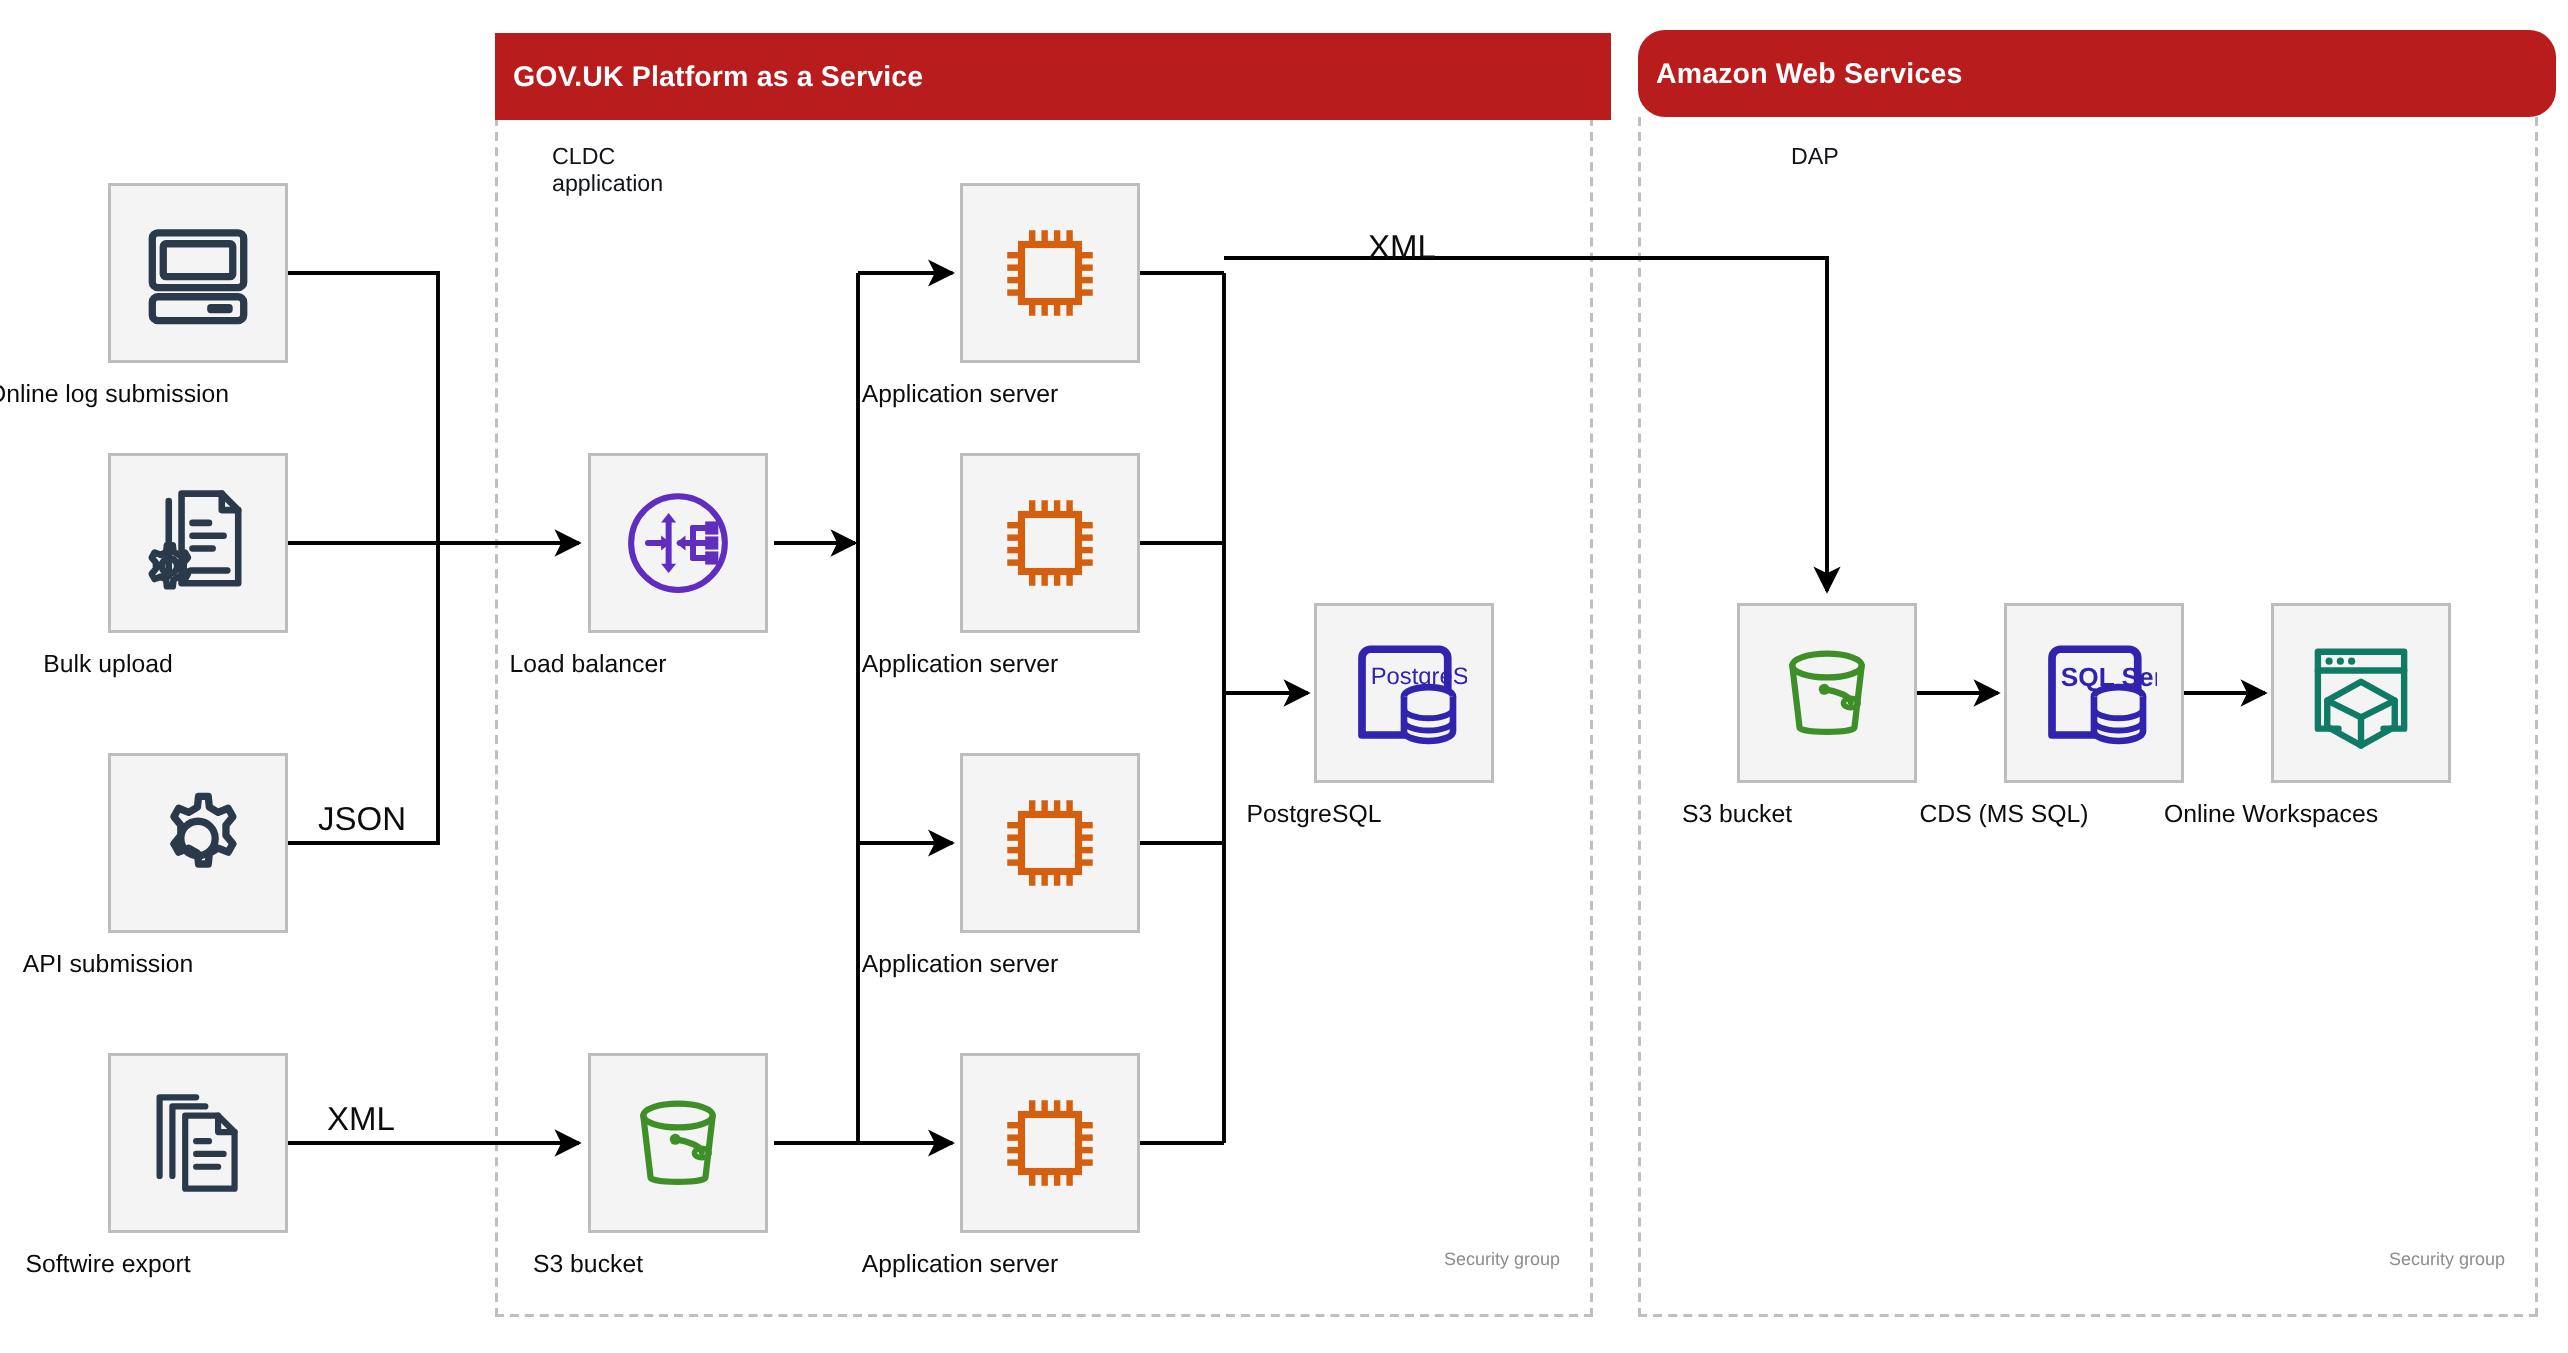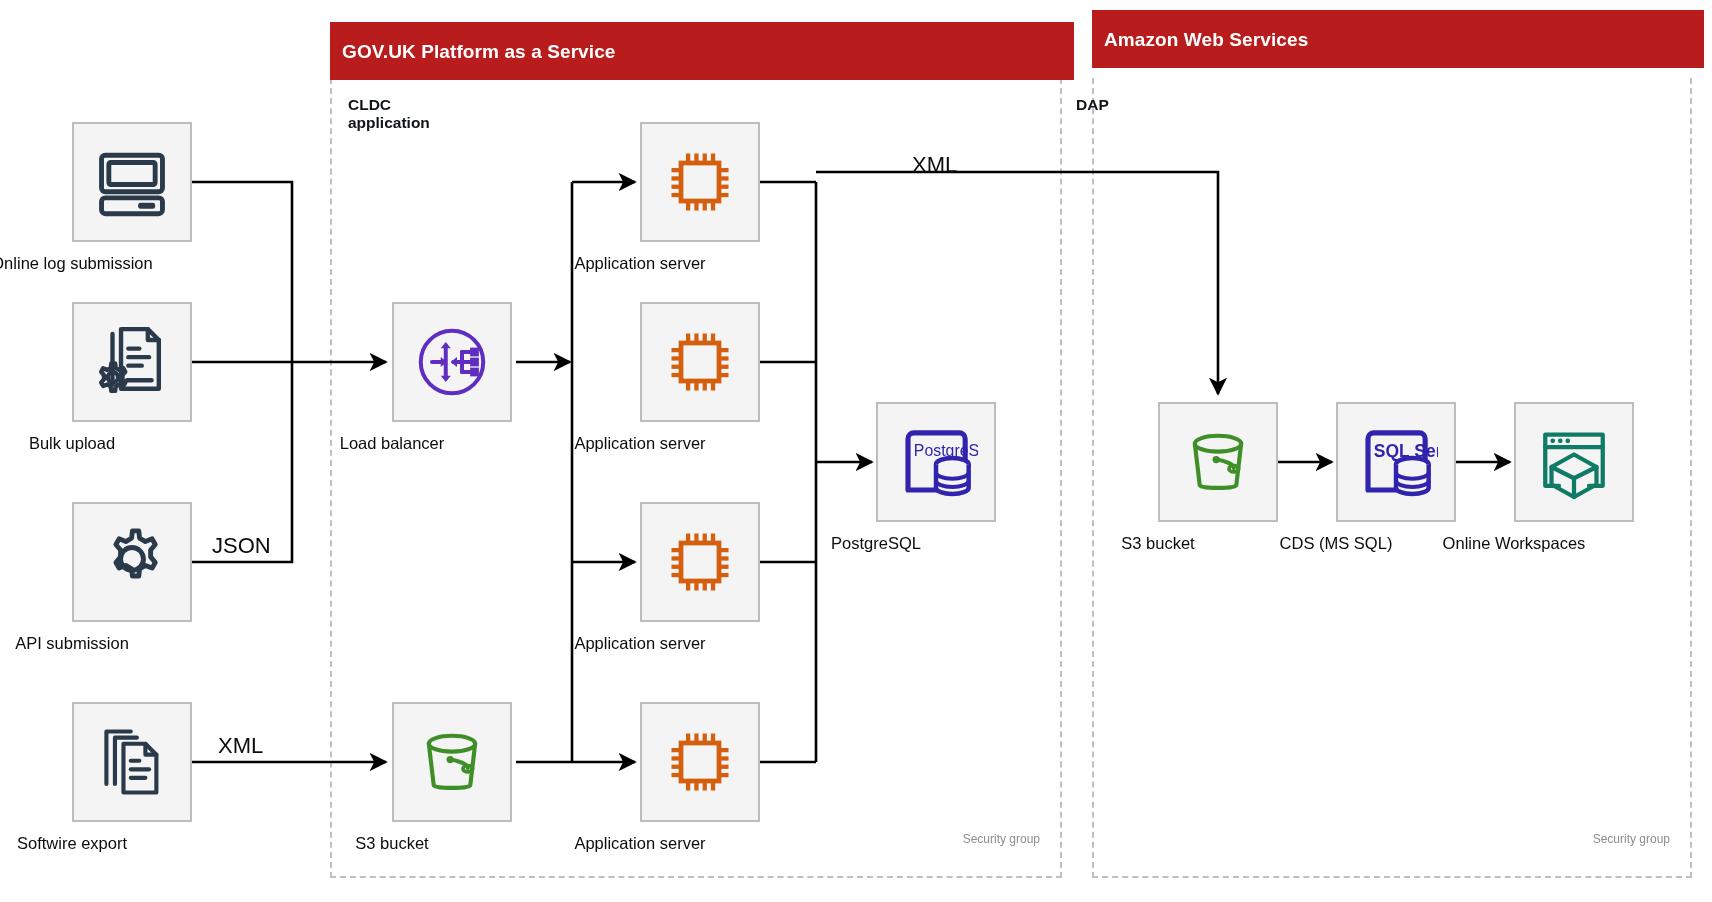--- a/index.html
+++ b/index.html
@@ -36,22 +36,23 @@
   .group-body {
     position: absolute;
     border: 2px dashed #bfbfbf;
     border-top: none;
     box-sizing: border-box;
     background: transparent;
   }
   .group-sublabel {
     position: absolute;
     font-size: 15.5px;
-    font-weight: bold;
+    font-weight: normal;
     color: #111418;
+    margin-left: 20px;
   }
   .group-footnote {
     position: absolute;
     font-size: 12px;
     color: #8d8d8d;
     text-align: right;
   }
 
   
   .node {
@@ -110,24 +111,24 @@
     <div class="group-body" style="left:330px; top:78px; width:732px; height:800px;"></div>
     <div class="group-header" style="left:330px; top:22px; width:732px; height:58px;">
       <span>GOV.UK Platform as a Service</span>
     </div>
     <div class="group-sublabel" style="left:348px; top:96px;">CLDC application</div>
     <div class="group-footnote" style="left:812px; top:832px; width:228px;">Security group</div>
   </div>
 
   <div class="group">
     <div class="group-body" style="left:1092px; top:78px; width:600px; height:800px;"></div>
-    <div class="group-header" style="left:1092px; top:10px; width:600px; height:58px;">
+    <div class="group-header" style="left:1092px; top:20px; width:600px; height:58px;border-radius:18px;">
       <span>Amazon Web Services</span>
     </div>
-    <div class="group-sublabel" style="left:1076px; top:96px;">DAP</div>
+    <div class="group-sublabel" style="left:1174px; top:96px;">DAP</div>
     <div class="group-footnote" style="left:1442px; top:832px; width:228px;">Security group</div>
   </div>
 
   <svg id="wires" viewBox="0 0 1712 902" xmlns="http://www.w3.org/2000/svg">
     <defs>
       <marker id="arrow" viewBox="0 0 10 10" refX="9" refY="5" markerWidth="7" markerHeight="7" orient="auto-start-reverse">
         <path d="M 0 0 L 10 5 L 0 10 L 2.5 5 z" fill="#000000"></path>
       </marker>
     </defs>
     <g fill="none" stroke="#000000" stroke-width="2.6">

